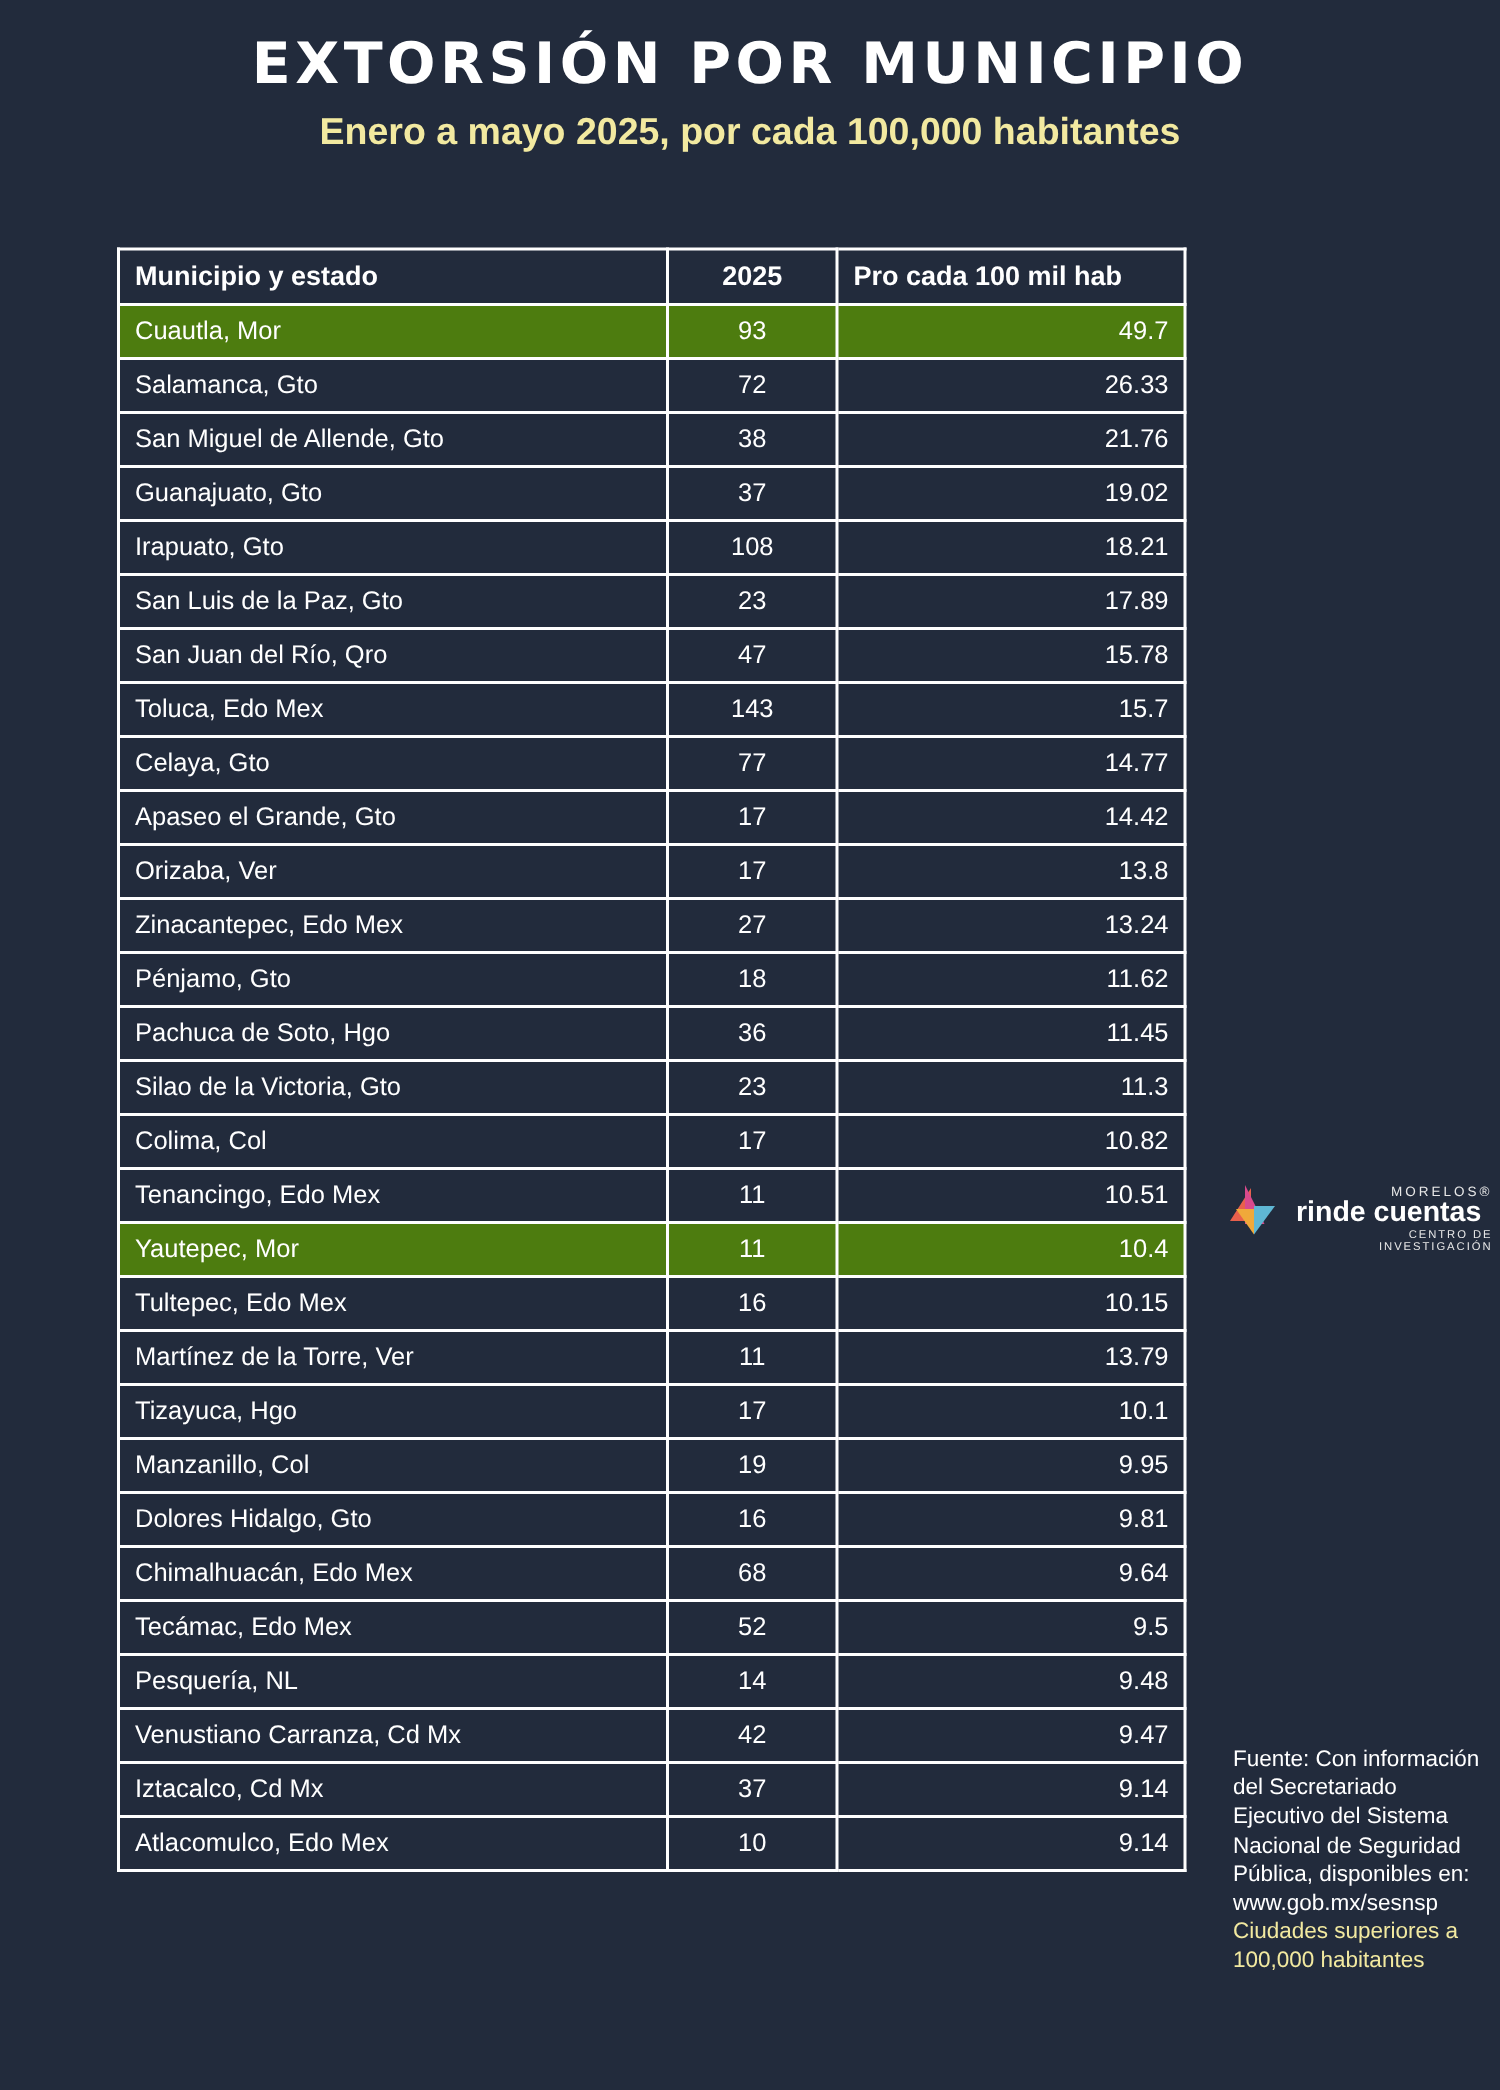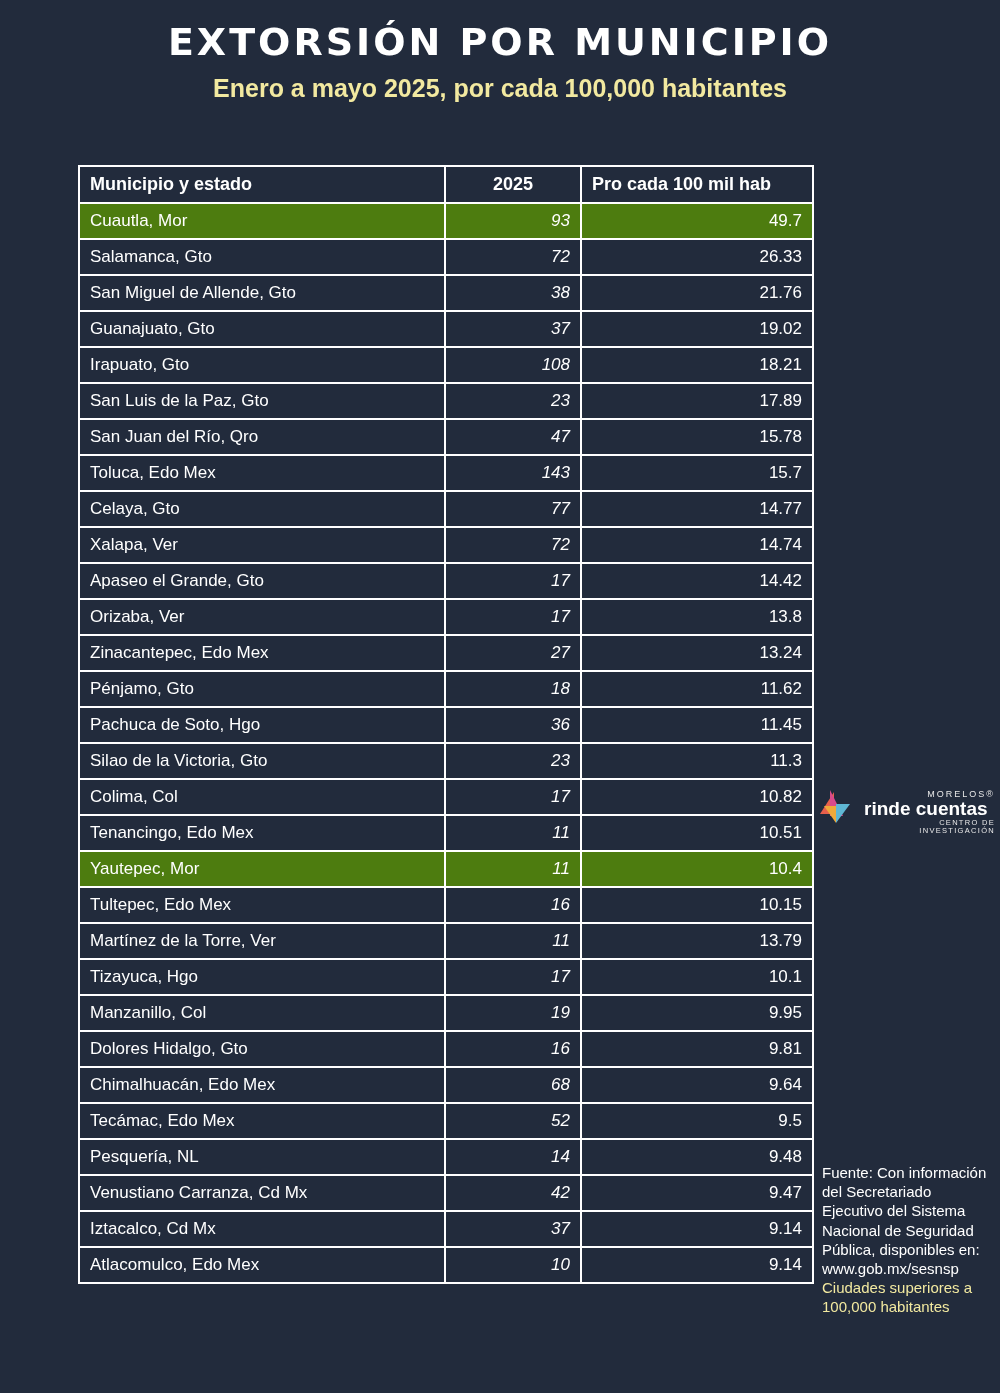--- a/index.html
+++ b/index.html
@@ -48,22 +48,22 @@
     font-size: 17px;
     padding: 7px 10px;
     height: 24px;
     box-sizing: border-box;
   }
   thead th {
     font-weight: bold;
     font-size: 18px;
   }
   th.c0, td.c0 { width: 366px; text-align: left; margin-left: 43px; }
-  th.c1, td.c1 { width: 136px; text-align: center; }
-  td.c1 { text-align: right; font-style: italic; }
+  th.c1, td.c1 { width: 113px; text-align: center; }
+  td.c1 { text-align: center; }
   th.c2, td.c2 { width: 232px; text-align: left; }
   td.c2 { text-align: right; }
   tbody tr td { font-size: 17px; }
   tbody tr.hl td {
     background: #4d7c0f;
     color: #ffffff;
   }
   .logo {
     position: absolute;
     left: 820px;
@@ -193,25 +193,20 @@
         </tr>
         <tr>
           <td class="c0">Toluca, Edo Mex</td>
           <td class="c1">143</td>
           <td class="c2">15.7</td>
         </tr>
         <tr>
           <td class="c0">Celaya, Gto</td>
           <td class="c1">77</td>
           <td class="c2">14.77</td>
-        </tr>
-        <tr>
-          <td class="c0">Xalapa, Ver</td>
-          <td class="c1">72</td>
-          <td class="c2">14.74</td>
         </tr>
         <tr>
           <td class="c0">Apaseo el Grande, Gto</td>
           <td class="c1">17</td>
           <td class="c2">14.42</td>
         </tr>
         <tr>
           <td class="c0">Orizaba, Ver</td>
           <td class="c1">17</td>
           <td class="c2">13.8</td>

